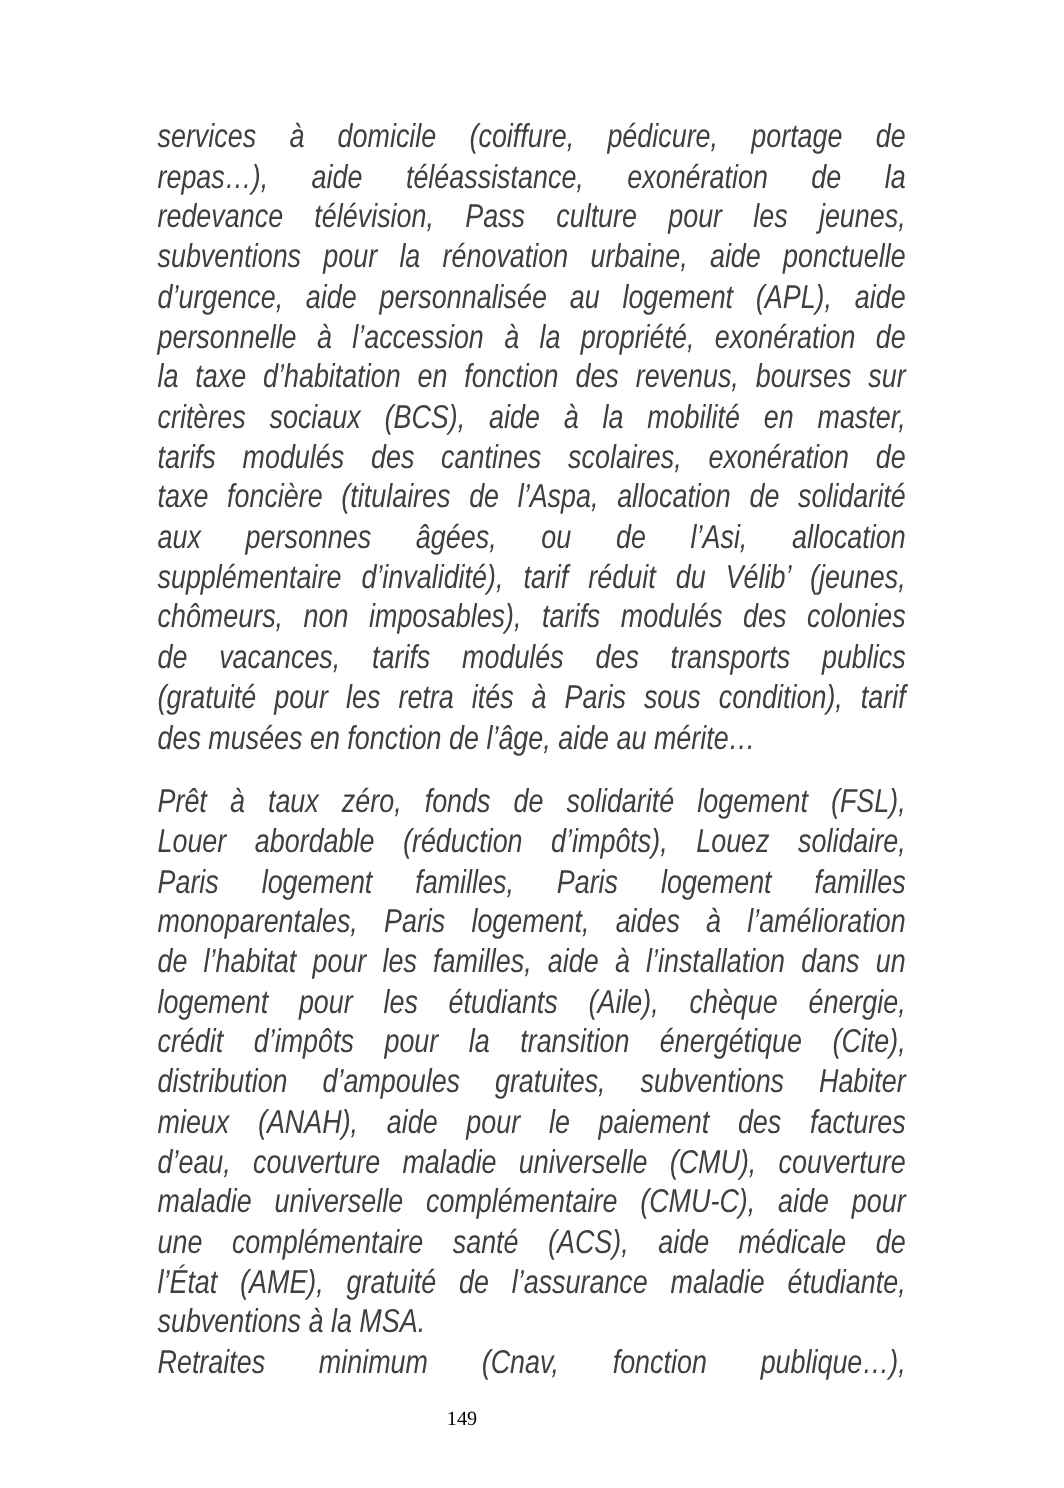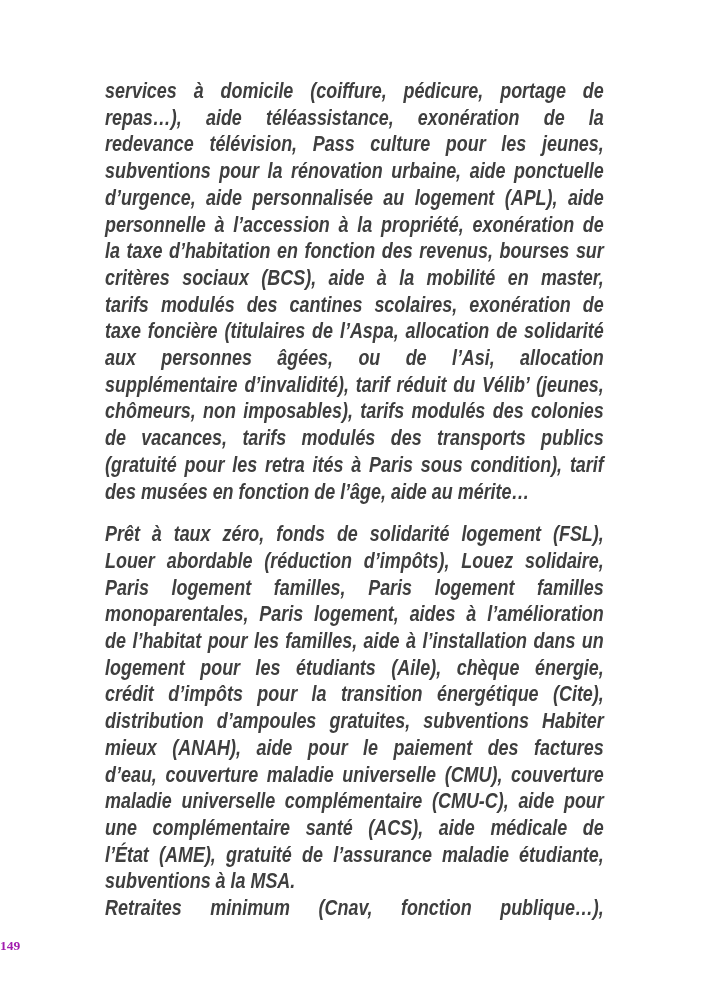--- a/index.html
+++ b/index.html
@@ -6,21 +6,20 @@
     margin: 0;
     padding: 0;
     background: #ffffff;
     overflow: hidden;
   }
   .page {
     position: relative;
     width: 616px;
     height: 992px;
     background: #ffffff;
-    font-weight: bold;
   }
   
   .text-block {
     position: absolute;
     left: 105px;
     top: 78px;
     width: 612px;
     transform: scaleX(0.815);
     transform-origin: 0 0;
     font-family: "Liberation Sans", sans-serif;
@@ -38,24 +37,25 @@
     min-height: 26.7px;
   }
   .line.lastline {
     text-align-last: left;
   }
   .page-number {
     position: absolute;
     left: 0;
     right: 0;
     top: 938px;
+    text-align: center;
     font-family: "Liberation Serif", serif;
     font-style: normal;
     font-size: 13.5px;
-    color: #a21caf;
+    color: #000000;
   }
 </style>
 </head>
 <body>
 
 <div class="page">
   <div class="text-block" id="text-block">
       <div class="paragraph">
         <div class="line">services à domicile (coiffure, pédicure, portage de</div>
         <div class="line">repas…), aide téléassistance, exonération de la</div>

